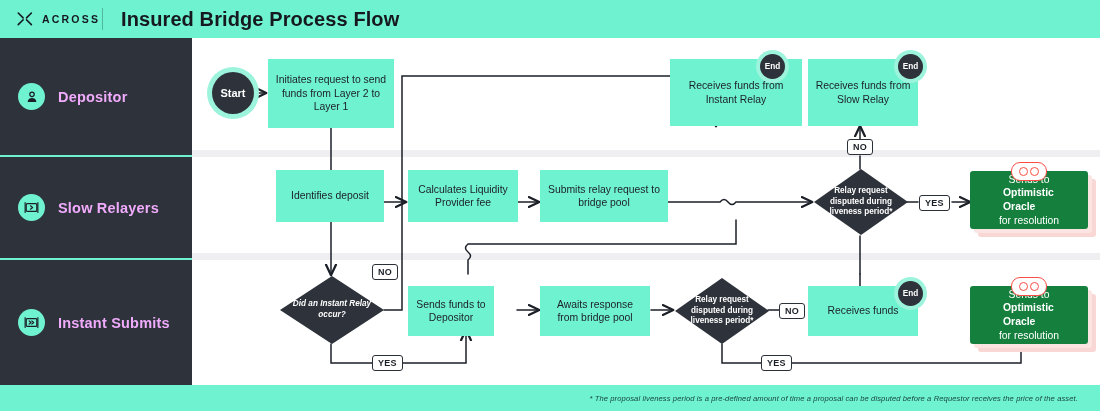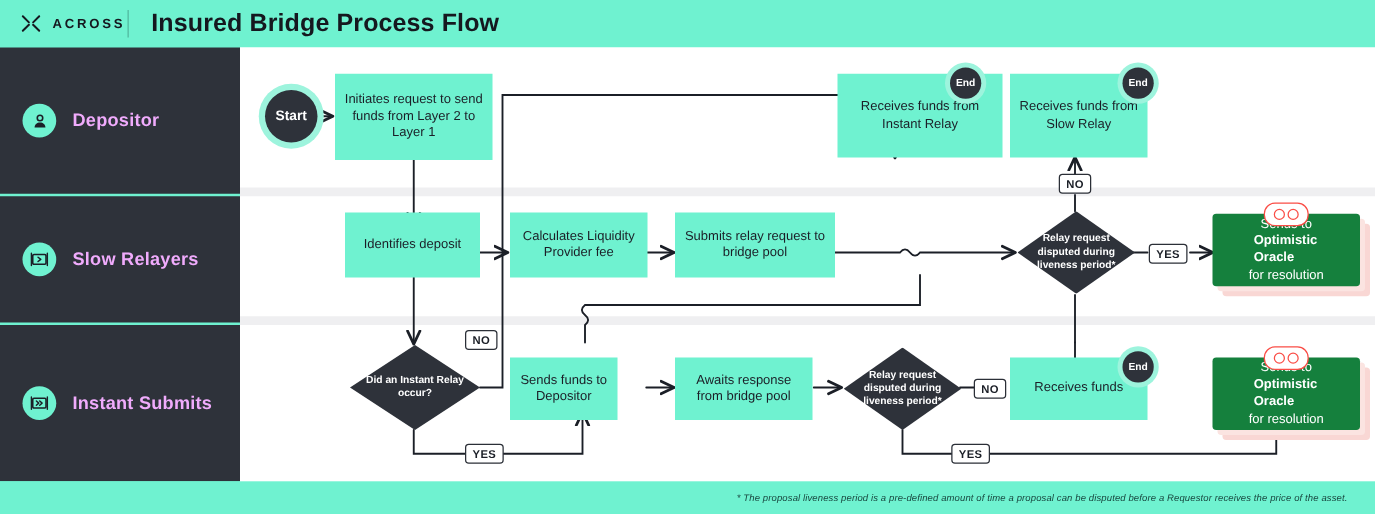--- a/index.html
+++ b/index.html
@@ -265,21 +265,21 @@
         <span>Sends to</span>
         <b>Optimistic Oracle</b>
         <span>for resolution</span>
       </div>
       <span class="oo">
           <i></i>
           <i></i>
         </span>
     </div>
 
-    <div class="diamond" style="left:88px;top:238px;width:104px;height:68px;">
+    <div class="diamond" style="left:88px;top:238px;width:104px;height:68px;font-style:italic;">
       <div class="dshape"></div>
       <div class="dtext">Did an Instant Relay occur?</div>
     </div>
 
     <div class="elabel" style="left:180px;top:226px;">NO</div>
     <div class="elabel" style="left:180px;top:317px;">YES</div>
 
     <div class="node" style="left:216px;top:248px;width:86px;height:50px;">Sends funds to Depositor</div>
 
     <div class="node" style="left:348px;top:248px;width:110px;height:50px;">Awaits response from bridge pool</div>

